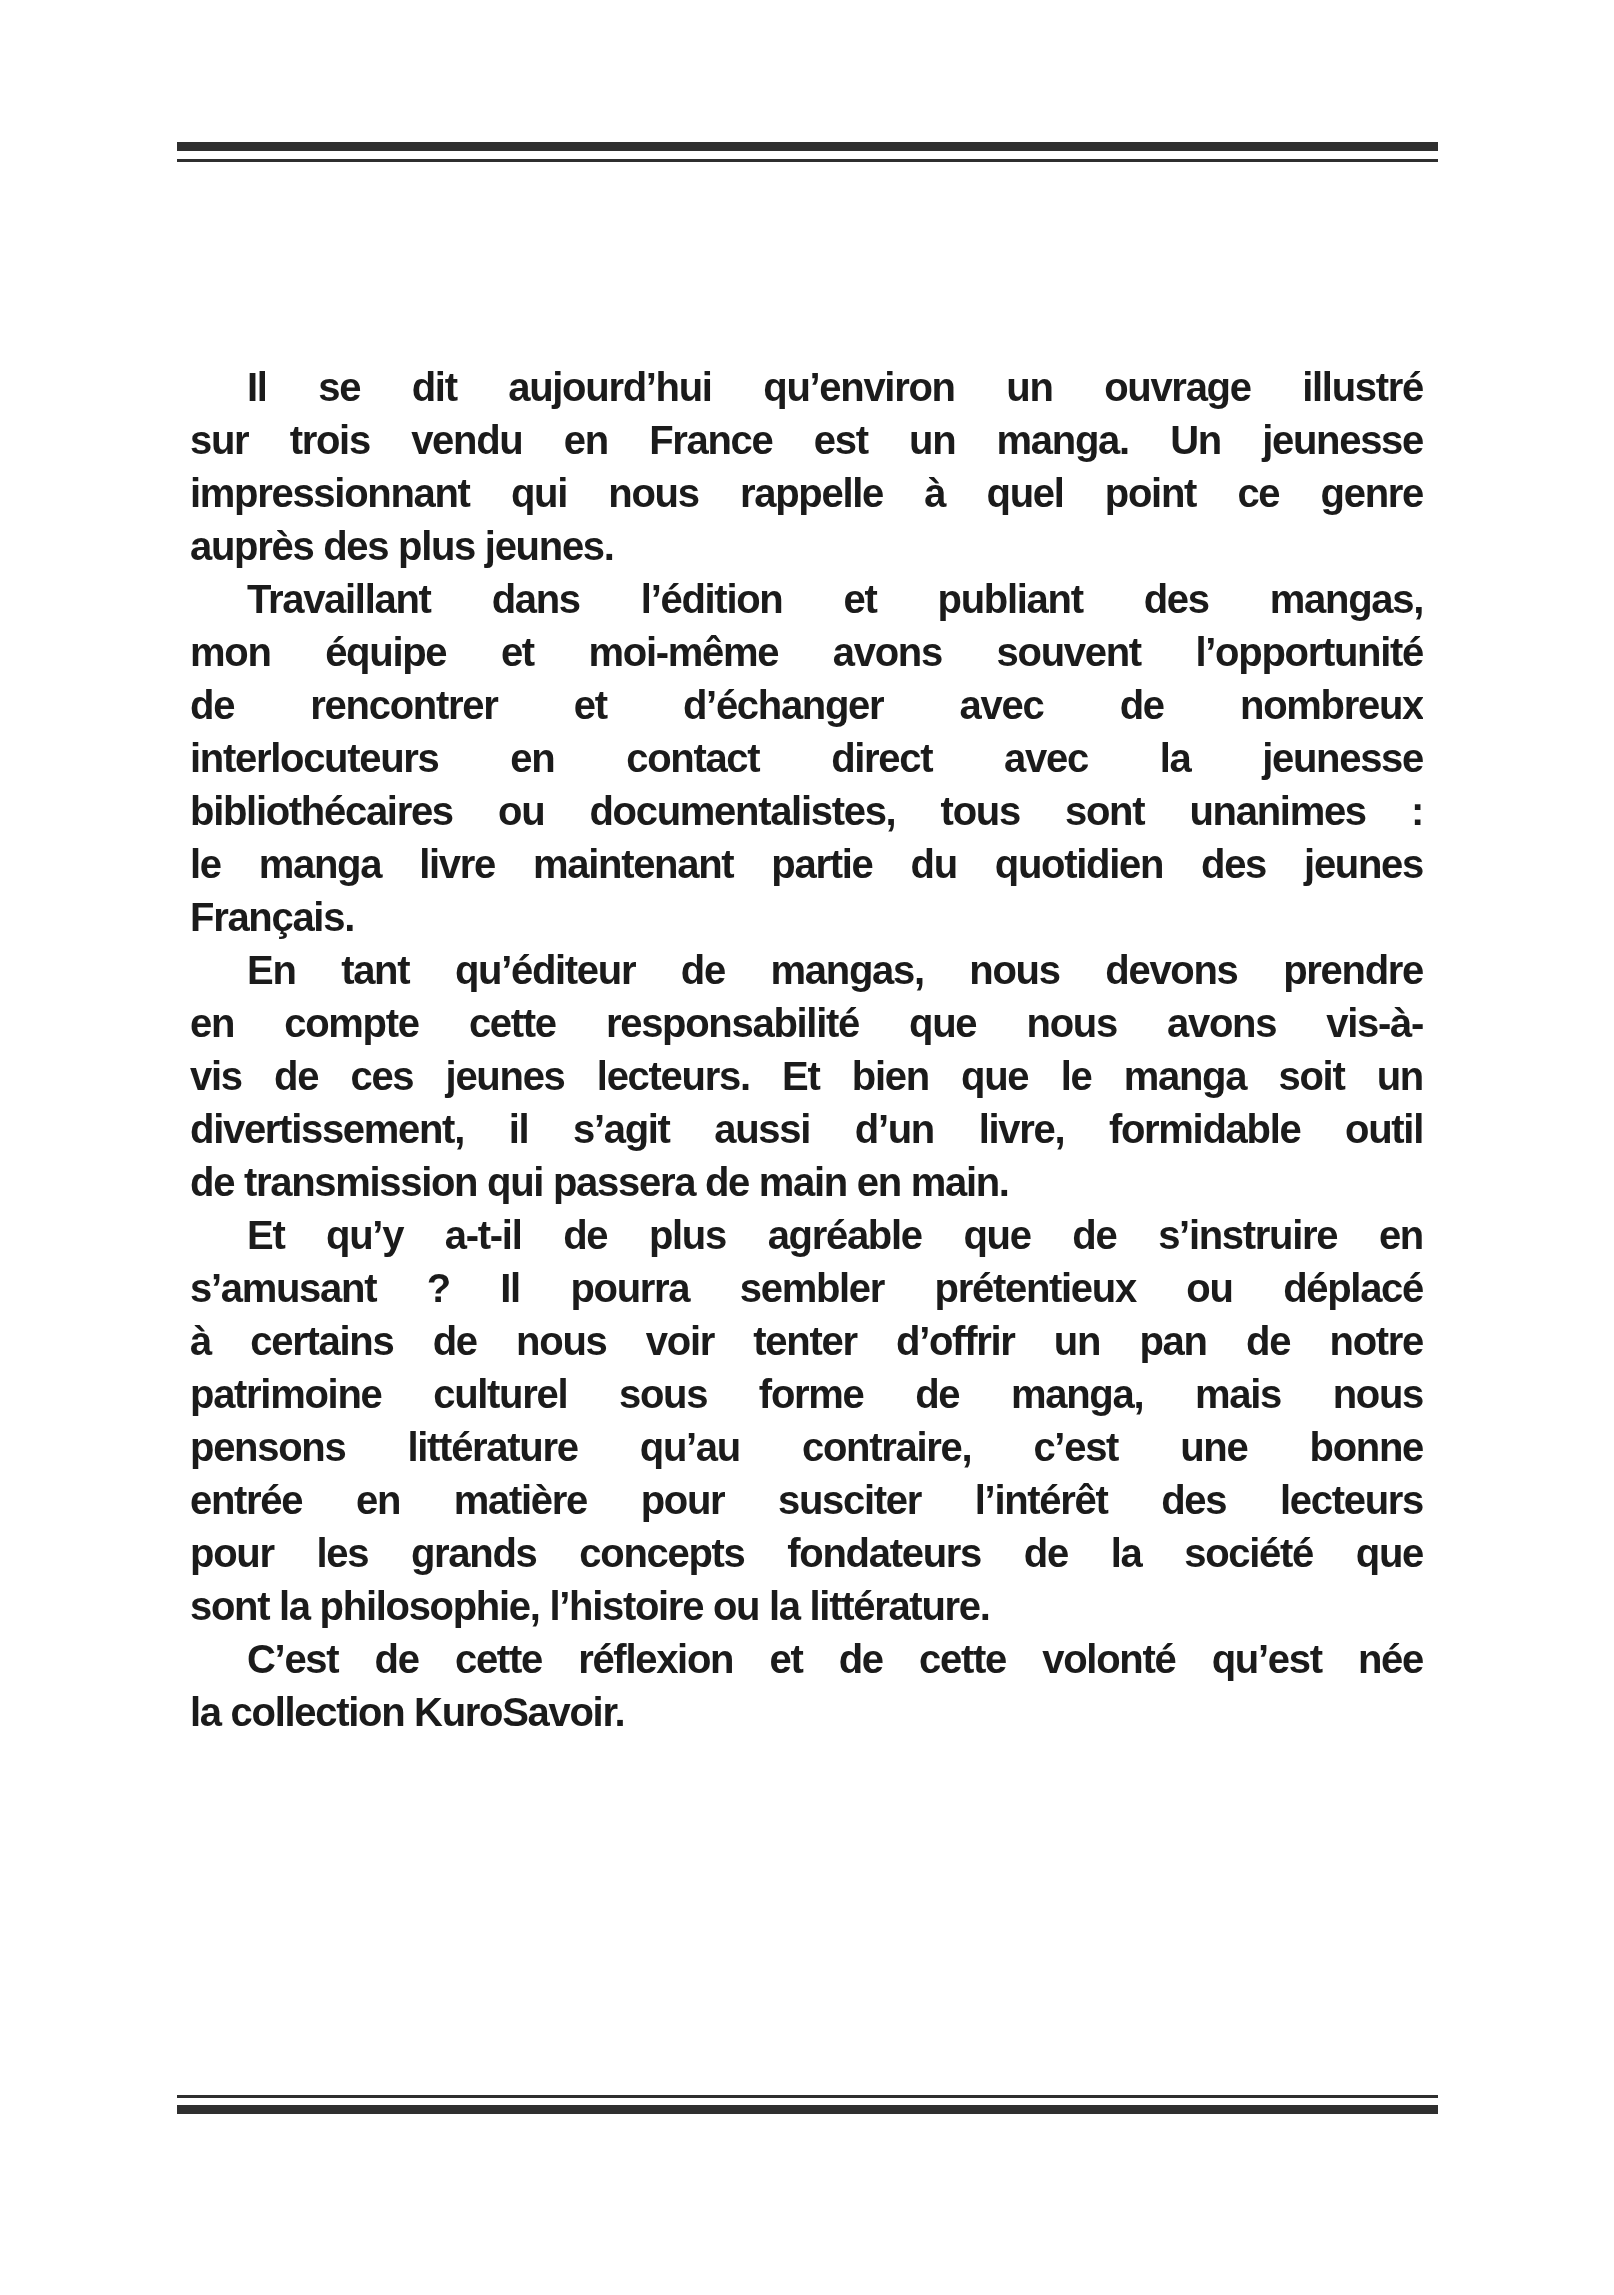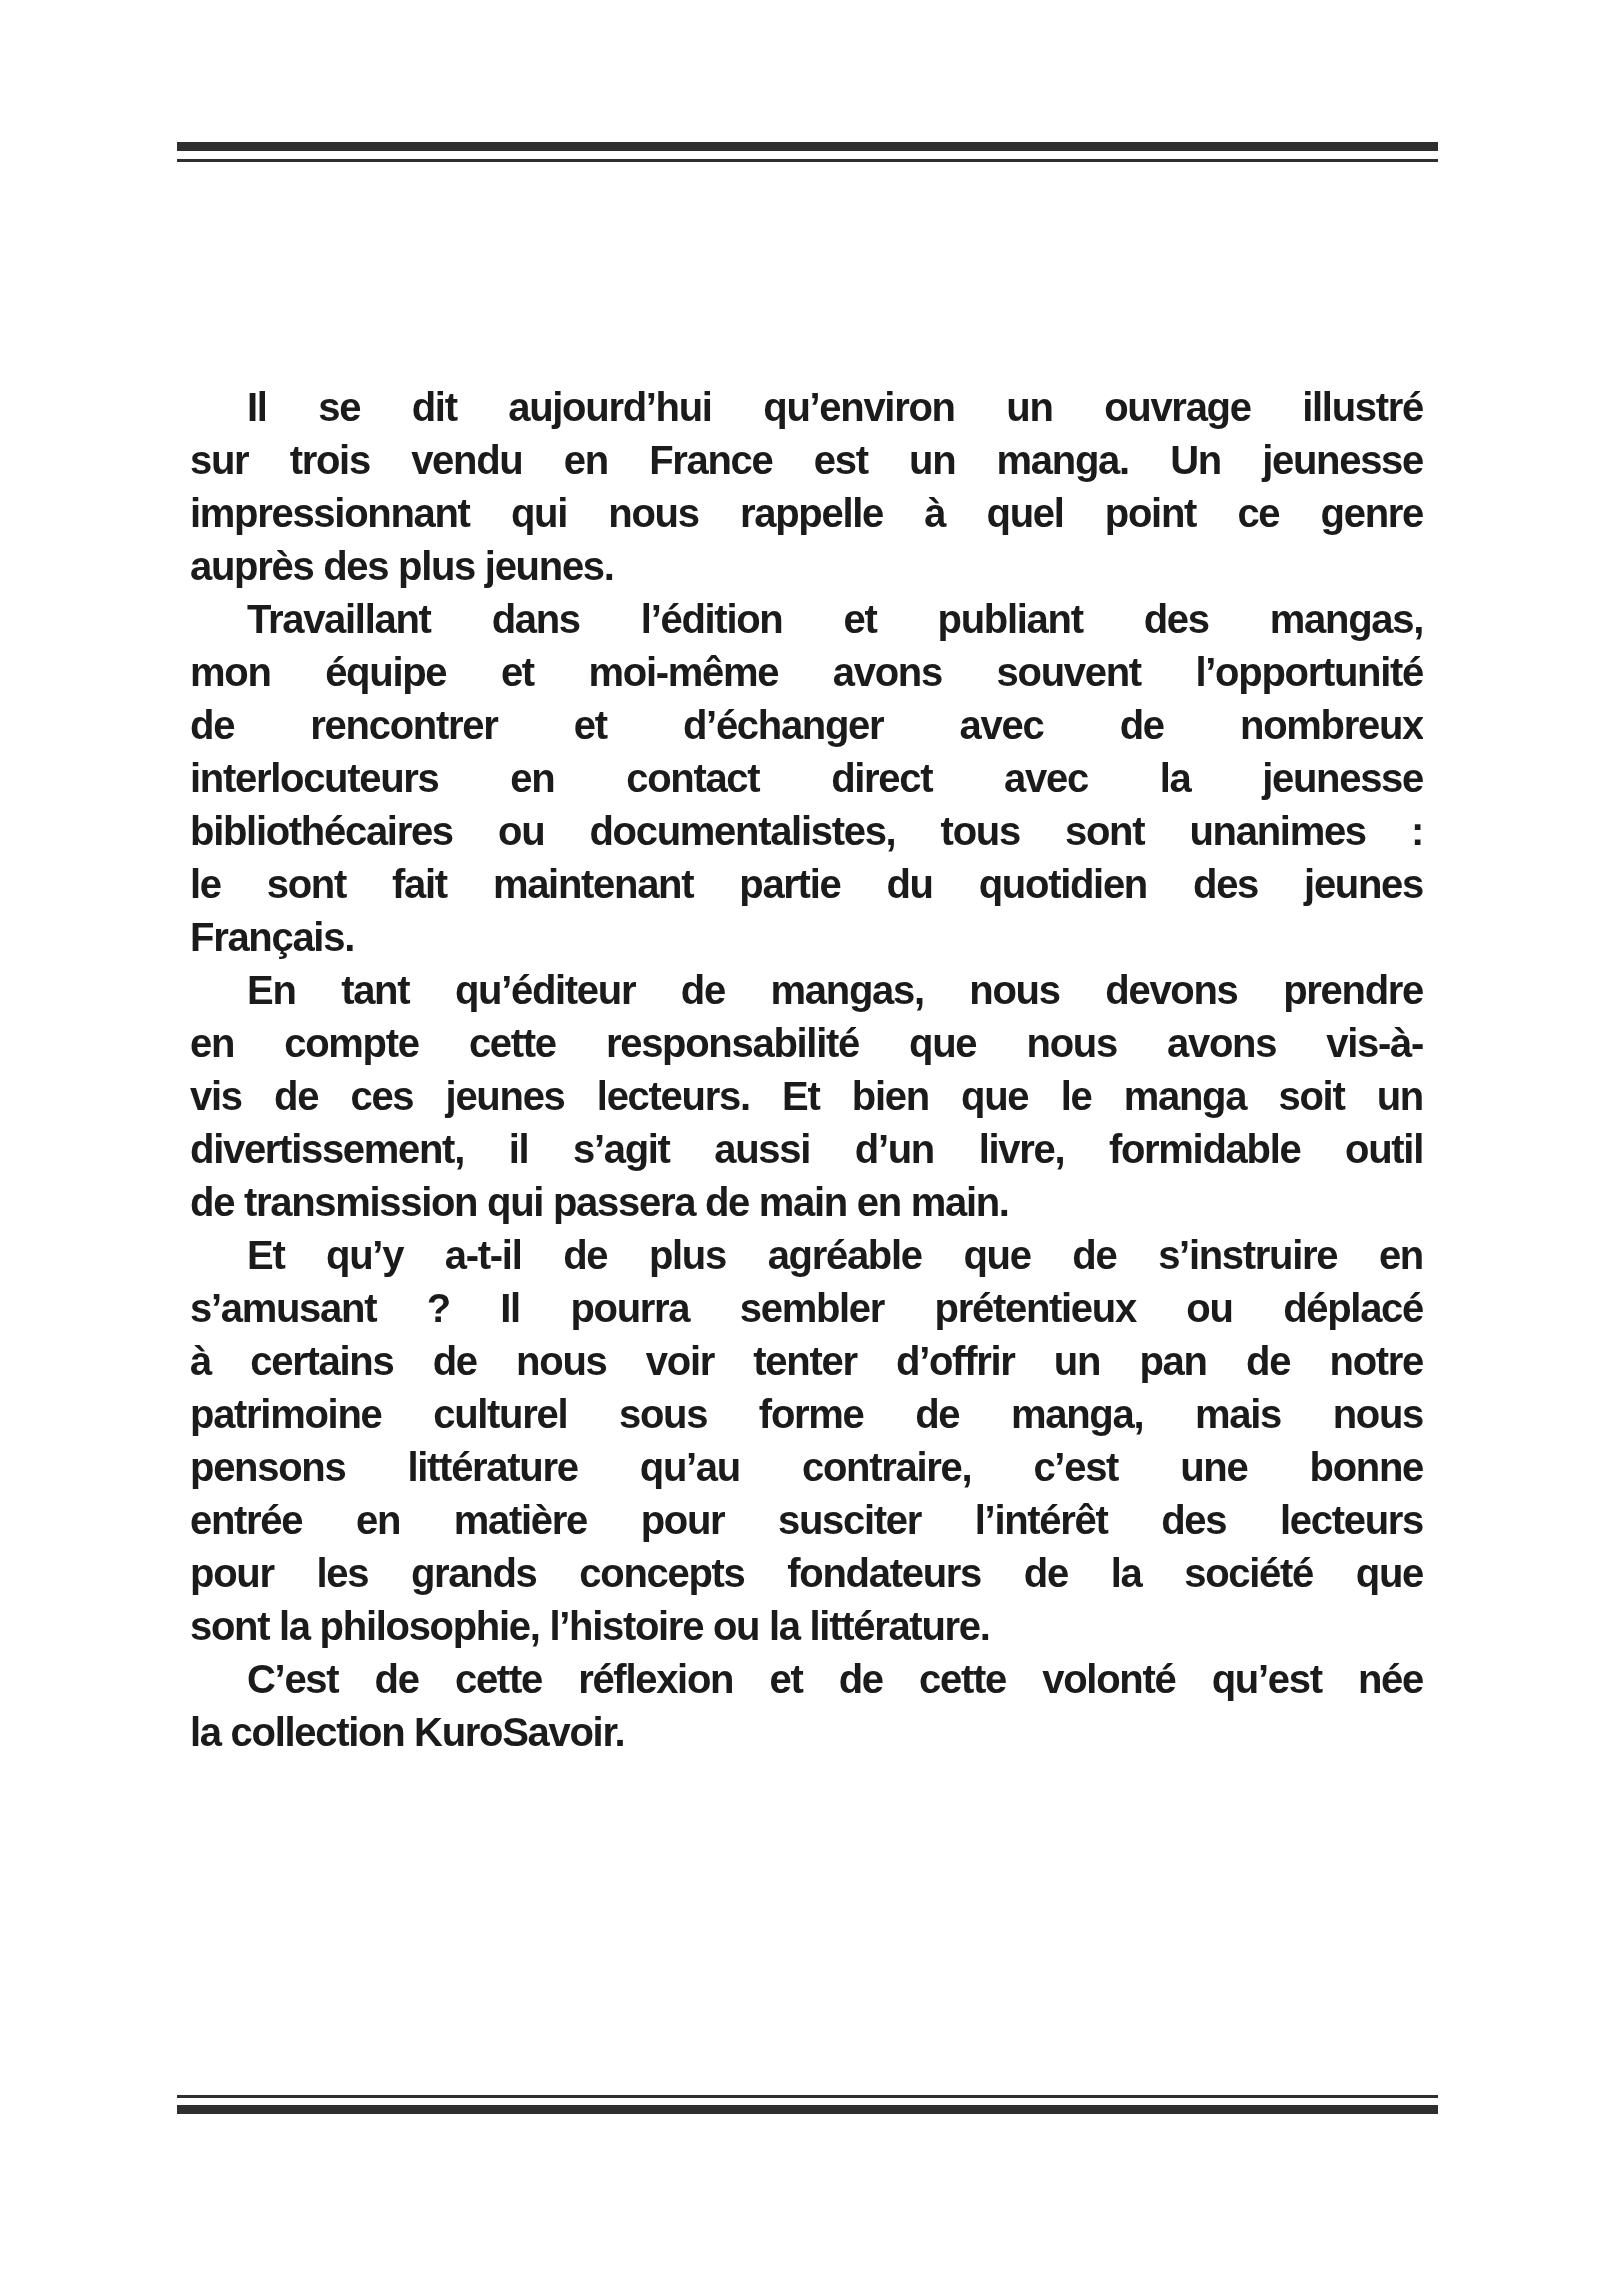--- a/index.html
+++ b/index.html
@@ -35,21 +35,20 @@
   .text-block {
     position: absolute;
     left: 190px;
     top: 361px;
     width: 1233px;
     color: var(--text-color);
     font-size: 40px;
     line-height: 53px;
     font-weight: bold;
     letter-spacing: -1.3px;
-    margin-top: 20px;
   }
   .para { margin: 0; padding: 0; }
   .line {
     text-align: justify;
     text-align-last: justify;
     white-space: normal;
     overflow: hidden;
   }
   .line.plast { text-align-last: left; }
   .line.first { text-indent: 57px; }
@@ -67,21 +66,21 @@
         <div class="line">sur trois vendu en France est un manga. Un jeunesse</div>
         <div class="line">impressionnant qui nous rappelle à quel point ce genre</div>
         <div class="line plast">auprès des plus jeunes.</div>
       </div>
       <div class="para">
         <div class="line first">Travaillant dans l’édition et publiant des mangas,</div>
         <div class="line">mon équipe et moi-même avons souvent l’opportunité</div>
         <div class="line">de rencontrer et d’échanger avec de nombreux</div>
         <div class="line">interlocuteurs en contact direct avec la jeunesse</div>
         <div class="line">bibliothécaires ou documentalistes, tous sont unanimes :</div>
-        <div class="line">le sont fait maintenant partie du quotidien des jeunes</div>
+        <div class="line">le manga livre maintenant partie du quotidien des jeunes</div>
         <div class="line plast">Français.</div>
       </div>
       <div class="para">
         <div class="line first">En tant qu’éditeur de mangas, nous devons prendre</div>
         <div class="line">en compte cette responsabilité que nous avons vis-à-</div>
         <div class="line">vis de ces jeunes lecteurs. Et bien que le manga soit un</div>
         <div class="line">divertissement, il s’agit aussi d’un livre, formidable outil</div>
         <div class="line plast">de transmission qui passera de main en main.</div>
       </div>
       <div class="para">

